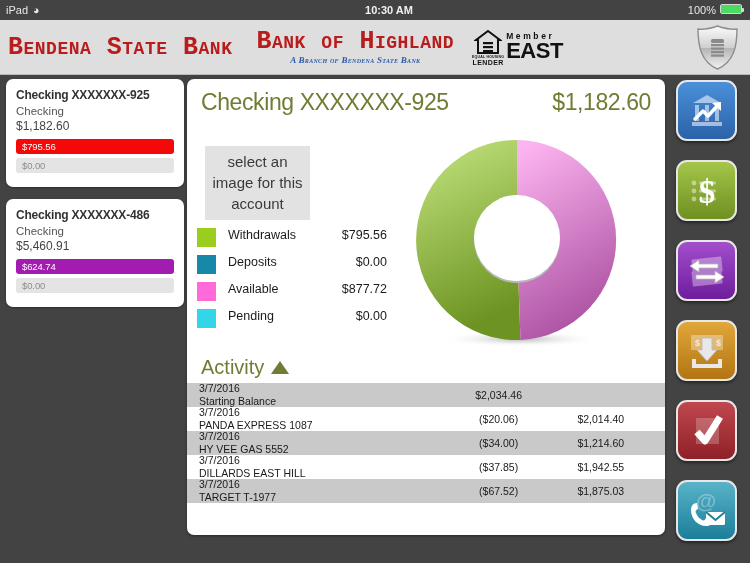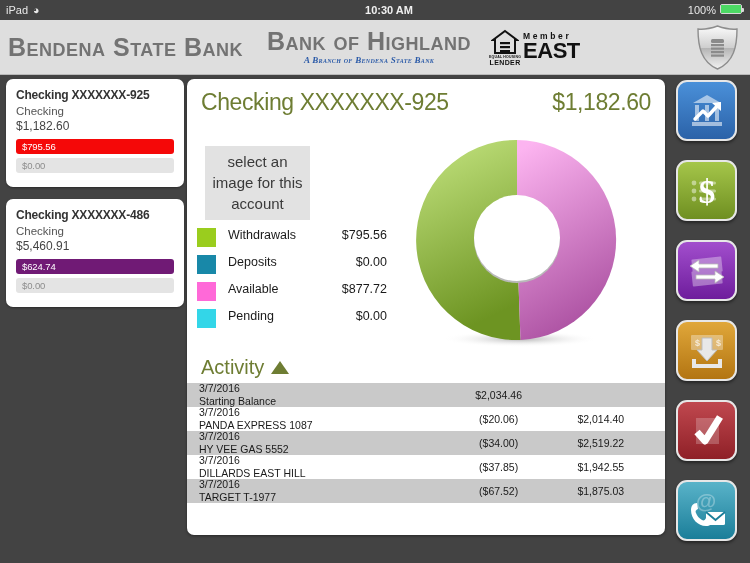--- a/index.html
+++ b/index.html
@@ -38,22 +38,22 @@
   }
   .battery i{ display:block; height:100%; background:#4cd964; }
 
   
   #bank-header{
     height:55px; width:750px; background:#dedede;
     display:flex; align-items:center; position:relative;
     border-bottom:1px solid #b9b9b9;
   }
   .logo-text{
-    font-family:Liberation Sans, sans-serif;
-    color:#737373; font-weight:bold;
+    font-family:Liberation Mono, monospace;
+    color:#b91c1c; font-weight:bold;
     font-variant:small-caps; letter-spacing:.5px;
   }
   #logo1{ font-size:25px; margin-left:8px; }
   #logo2-wrap{ margin-left:24px; display:flex; flex-direction:column; align-items:center;text-align:center; }
   #logo2{ font-size:25px; line-height:1; }
   #logo2sub{
     font-family:"Liberation Serif", serif;
     color:#2c5ba8; font-weight:bold; font-style:italic;
     font-variant:small-caps; font-size:9px; letter-spacing:.3px;
     margin-top:1px;
@@ -79,21 +79,21 @@
   }
   .acct-title{ font-size:12px; font-weight:bold; color:#333; margin-bottom:3px; letter-spacing:-.2px;}
   .acct-type{ font-size:11.5px; color:#555; margin-bottom:2px; }
   .acct-bal{ font-size:12px; color:#444; margin-bottom:6px; }
   .bar{
     height:15px; border-radius:3px; margin-bottom:4px;
     font-size:9.5px; color:#fff; display:flex; align-items:center;
     padding-left:6px; letter-spacing:-.1px;
   }
   .bar-red{ background:#f50808; }
-  .bar-red-soft{ background:#701a75; }
+  .bar-red-soft{ background:#a21caf; }
   .bar-grey{ background:#e4e4e4; color:#8d8d8d; }
 
   
   #main-panel{
     position:absolute; left:187px; top:4px; width:478px; height:456px;
     background:#fff; border-radius:7px; overflow:hidden;
     box-shadow:0 1px 3px rgba(0,0,0,.4);
   }
   #main-head{ display:flex; align-items:baseline; padding:10px 14px 0 14px; }
   #main-title{ font-size:23px; color:#6e7d33; letter-spacing:-.4px; }
@@ -309,21 +309,21 @@
         <div class="act-amt">($20.06)</div>
         <div class="act-bal">$2,014.40</div>
       </div>
 
       <div class="act-row alt">
         <div class="act-left">
           <div>3/7/2016</div>
           <div>HY VEE GAS 5552</div>
         </div>
         <div class="act-amt">($34.00)</div>
-        <div class="act-bal">$2,519.22</div>
+        <div class="act-bal">$1,214.60</div>
       </div>
 
       <div class="act-row">
         <div class="act-left">
           <div>3/7/2016</div>
           <div>DILLARDS  EAST HILL</div>
         </div>
         <div class="act-amt">($37.85)</div>
         <div class="act-bal">$1,942.55</div>
       </div>

